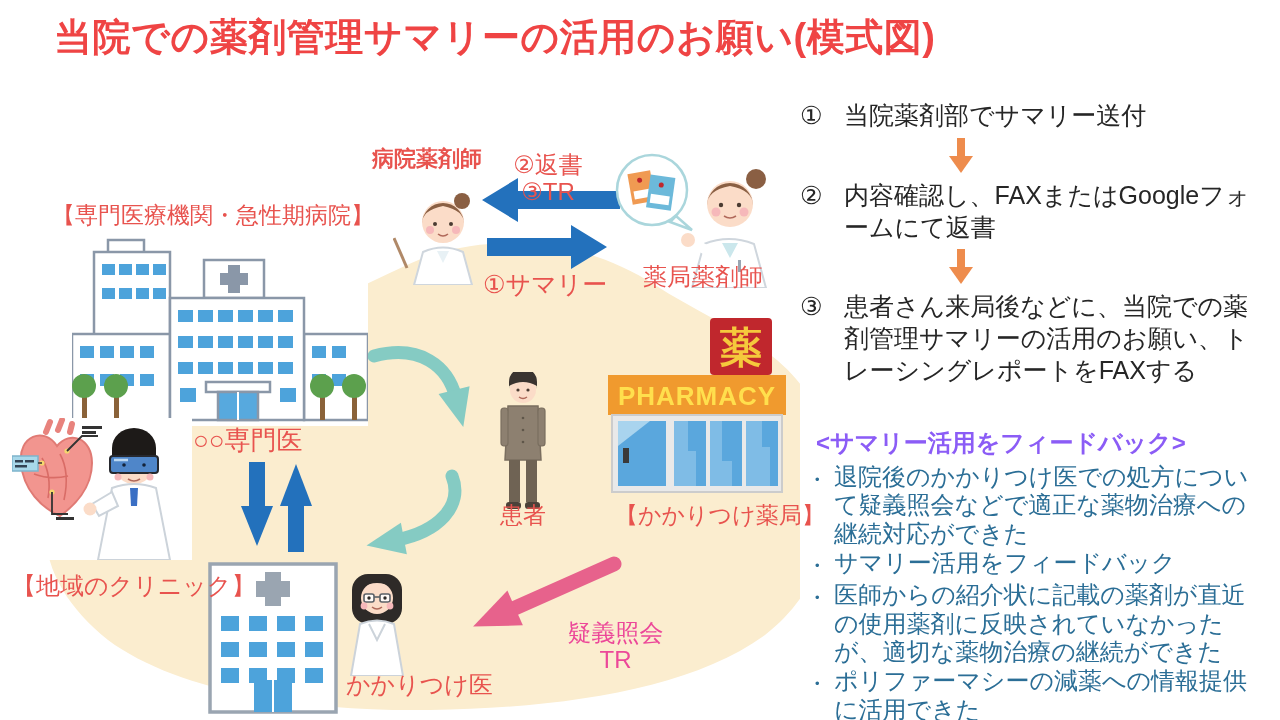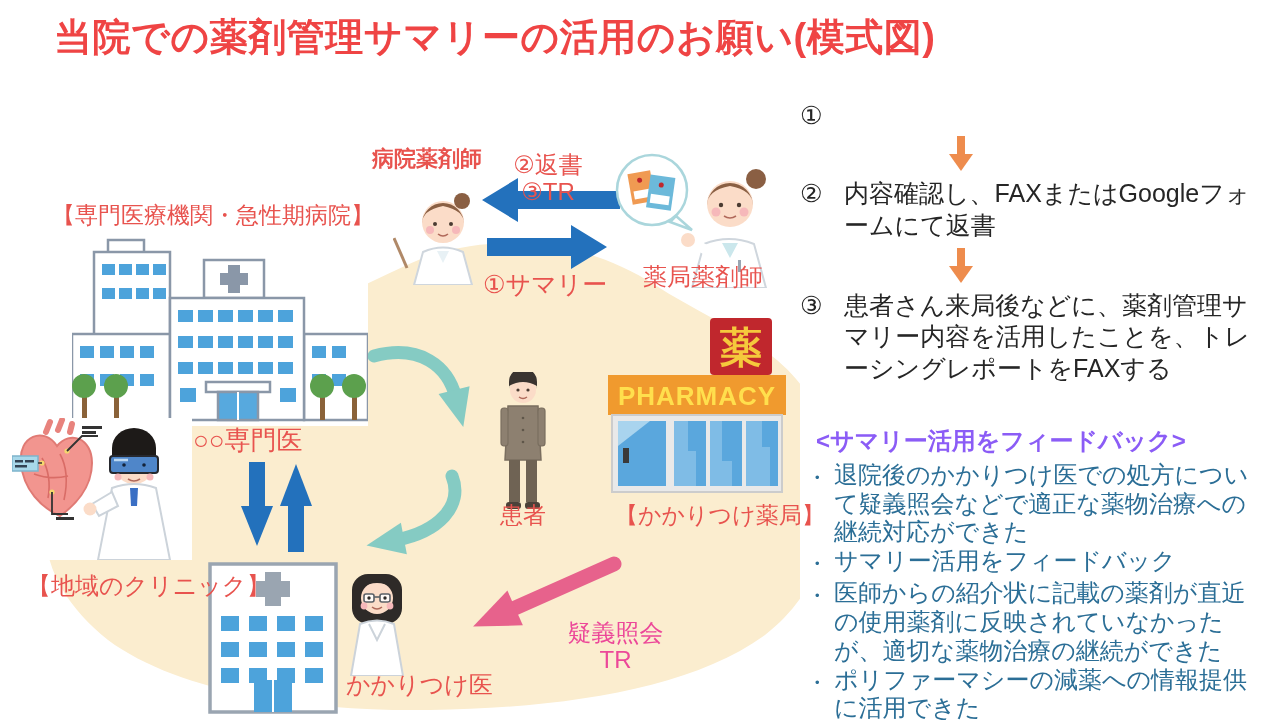--- a/index.html
+++ b/index.html
@@ -313,51 +313,52 @@
 <div class="abs dlabel" style="left:372px;top:147px;font-size:22px;font-weight:bold;">病院薬剤師</div>
 <div class="abs dlabel center" style="left:498px;top:128px;width:100px;font-size:24px;">
   <div>②返書</div>
   <div>③TR</div>
 </div>
 <div class="abs dlabel" style="left:483px;top:270px;font-size:25px;">①サマリー</div>
 <div class="abs dlabel" style="left:643px;top:264px;font-size:24px;">薬局薬剤師</div>
 <div class="abs dlabel" style="left:193px;top:426px;font-size:26px;">○○専門医</div>
 <div class="abs dlabel" style="left:500px;top:503px;font-size:23px;">患者</div>
 <div class="abs dlabel" style="left:615px;top:503px;font-size:23px;">【かかりつけ薬局】</div>
-<div class="abs dlabel" style="left:27px;top:573px;font-size:24px;">【地域のクリニック】</div>
+<div class="abs dlabel" style="left:12px;top:573px;font-size:24px;">【地域のクリニック】</div>
 <div class="abs dlabel" style="left:346px;top:672px;font-size:24px;">かかりつけ医</div>
 <div class="abs dlabel pinklabel center" style="left:558px;top:596px;width:115px;font-size:24px;">
   <div>疑義照会</div>
   <div>TR</div>
 </div>
 
 <div id="right-panel" class="abs">
 
   <div class="step">
     <span class="num">①</span>
+    <span class="txt">当院薬剤部でサマリー送付</span>
   </div>
 
   <svg class="oarrow" width="26" height="36" viewBox="0 0 26 36">
     <rect x="9" y="0" width="8" height="20" fill="#EE8C4D"></rect>
     <polygon points="1,18 25,18 13,35" fill="#EE8C4D"></polygon>
   </svg>
 
   <div class="step">
     <span class="num">②</span>
     <span class="txt">内容確認し、FAXまたはGoogleフォームにて返書</span>
   </div>
 
   <svg class="oarrow" width="26" height="36" viewBox="0 0 26 36">
     <rect x="9" y="0" width="8" height="20" fill="#EE8C4D"></rect>
     <polygon points="1,18 25,18 13,35" fill="#EE8C4D"></polygon>
   </svg>
 
   <div class="step">
     <span class="num">③</span>
-    <span class="txt">患者さん来局後などに、薬剤管理サマリー内容を活用したことを、トレーシングレポートをFAXする</span>
+    <span class="txt">患者さん来局後などに、当院での薬剤管理サマリーの活用のお願い、トレーシングレポートをFAXする</span>
   </div>
 
   <div id="fb-heading">&lt;サマリー活用をフィードバック&gt;</div>
 
   <div class="fb-item">
     <span class="dot">・</span>
     <span class="btxt">退院後のかかりつけ医での処方について疑義照会などで適正な薬物治療への継続対応ができた</span>
   </div>
   <div class="fb-item">
     <span class="dot">・</span>

